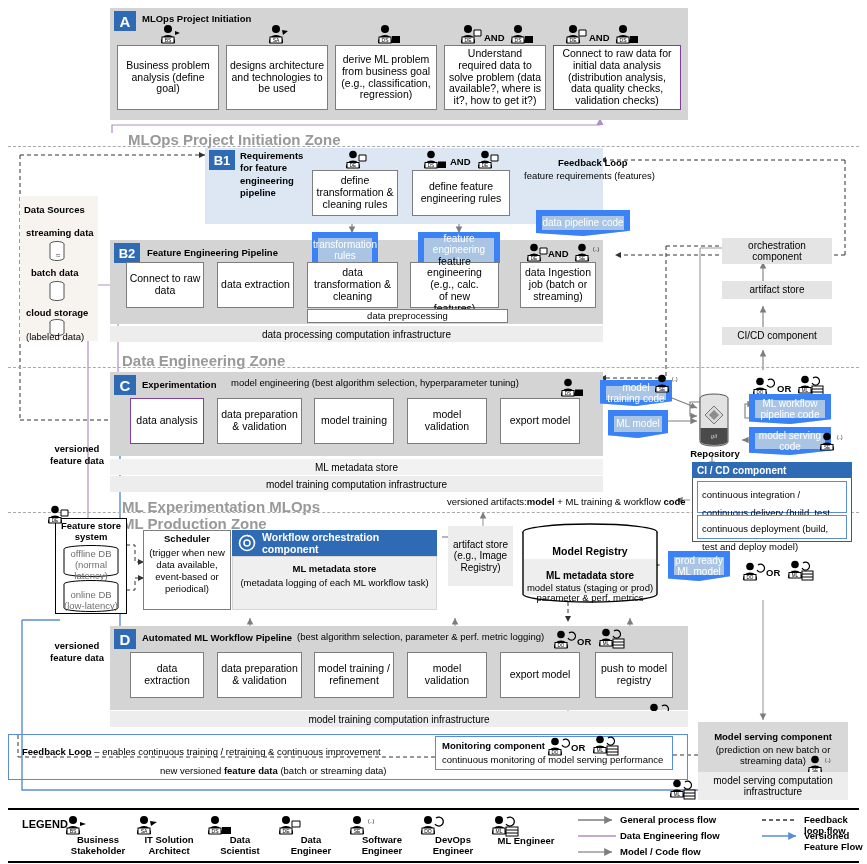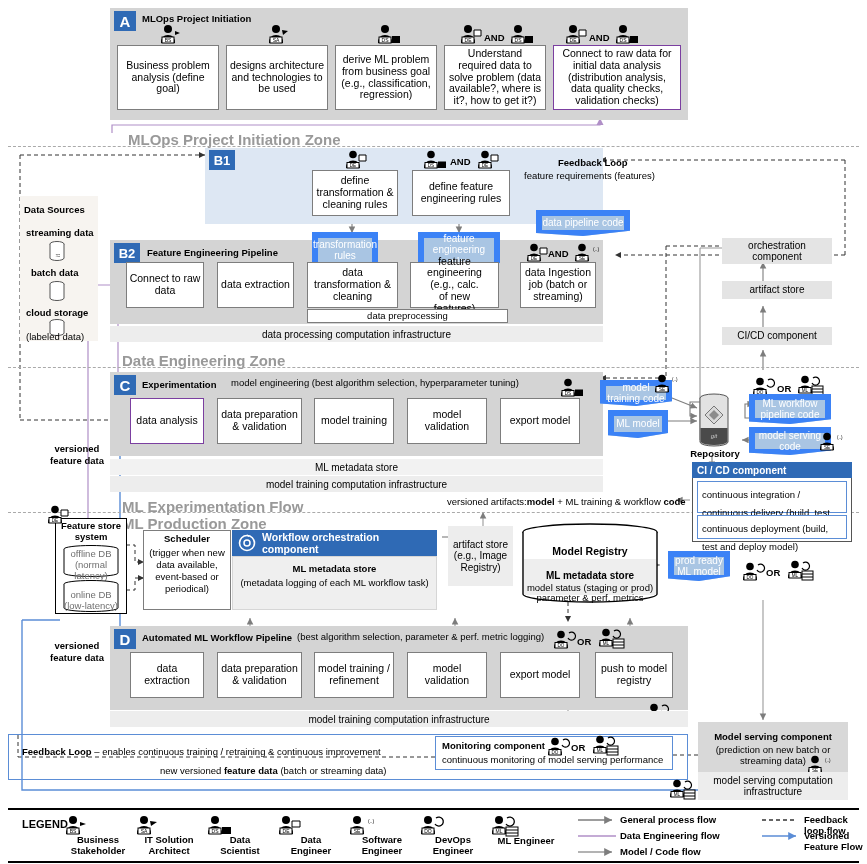--- a/index.html
+++ b/index.html
@@ -258,20 +258,21 @@
   <div class="abs" style="left:47px;top:318px;">
     <svg width="20" height="20" viewBox="0 0 20 20">
         <ellipse cx="10" cy="4" rx="7" ry="2.5" fill="#fff" stroke="#555"></ellipse>
         <path d="M3,4 v11 a7,2.5 0 0 0 14,0 v-11" fill="#fff" stroke="#555"></path>
       </svg>
   </div>
   <div class="abs lbl" style="left:26px;top:332px;">(labeled data)</div>
 
   <div class="abs b1band" style="left:205px;top:148px;width:398px;height:76px;"></div>
   <div class="abs tag" style="left:209px;top:150px;width:26px;height:20px;font-size:13px;">B1</div>
+  <div class="abs lbl bold" style="left:240px;top:150px;width:78px;line-height:1.3;">Requirements for feature engineering pipeline</div>
 
   <div class="abs box stage" style="left:312px;top:170px;width:86px;height:46px;padding:2px;">define transformation &amp; cleaning rules</div>
   <div class="abs box stage" style="left:412px;top:170px;width:98px;height:46px;padding:2px;">define feature engineering rules</div>
 
   <div class="abs" style="left:343px;top:150px;">
     <svg width="24" height="19" viewBox="0 0 24 19">
         <circle cx="10" cy="4.5" r="3.8" fill="#000"></circle>
         <path d="M3,18 Q3,10.5 10,10.5 Q17,10.5 17,18 z" fill="#000"></path>
         <rect x="4" y="12.5" width="12" height="5.5" fill="#fff" stroke="#000"></rect>
         <text x="10" y="17.3" font-size="4.6" text-anchor="middle" fill="#000" font-family="Liberation Sans">DE</text>
@@ -375,21 +376,21 @@
         <text x="10" y="17.3" font-size="4.6" text-anchor="middle" fill="#000" font-family="Liberation Sans">SE</text>
         <text x="20" y="7" font-size="4.6" fill="#000">(..)</text>
       </svg>
   </div>
   <div class="abs artifact" style="left:608px;top:410px;width:60px;height:28px;clip-path:polygon(0 0,100% 0,100% 82%,50% 100%,0 90%);">ML model</div>
 
   <div class="abs lbl" style="left:447px;top:497px;">
     <span>versioned artifacts:</span><span class="bold">model</span><span> + ML training &amp; workflow </span><span class="bold">code</span>
   </div>
 
-  <div class="abs zonetext" style="left:122px;top:498px;">ML Experimentation Flow</div>
+  <div class="abs zonetext" style="left:122px;top:498px;">ML Experimentation MLOps</div>
   <div class="abs dotzone" style="left:8px;top:512px;width:851px;"></div>
   <div class="abs zonetext" style="left:122px;top:515px;">ML Production Zone</div>
 
   <div class="abs lbl bold" style="left:44px;top:443px;width:66px;text-align:center;line-height:1.25;"><span>versioned feature data</span></div>
   <div class="abs lbl bold" style="left:44px;top:640px;width:66px;text-align:center;line-height:1.25;"><span>versioned feature data</span></div>
 
   <div class="abs" style="left:55px;top:518px;width:72px;height:96px;border:1.6px solid #000;background:#fff;"></div>
   <div class="abs lbl bold" style="left:57px;top:520px;width:68px;text-align:center;line-height:1.2;"><span>Feature store system</span></div>
   <div class="abs" style="left:61px;top:545px;">
     <svg width="60" height="32" viewBox="0 0 60 32">

